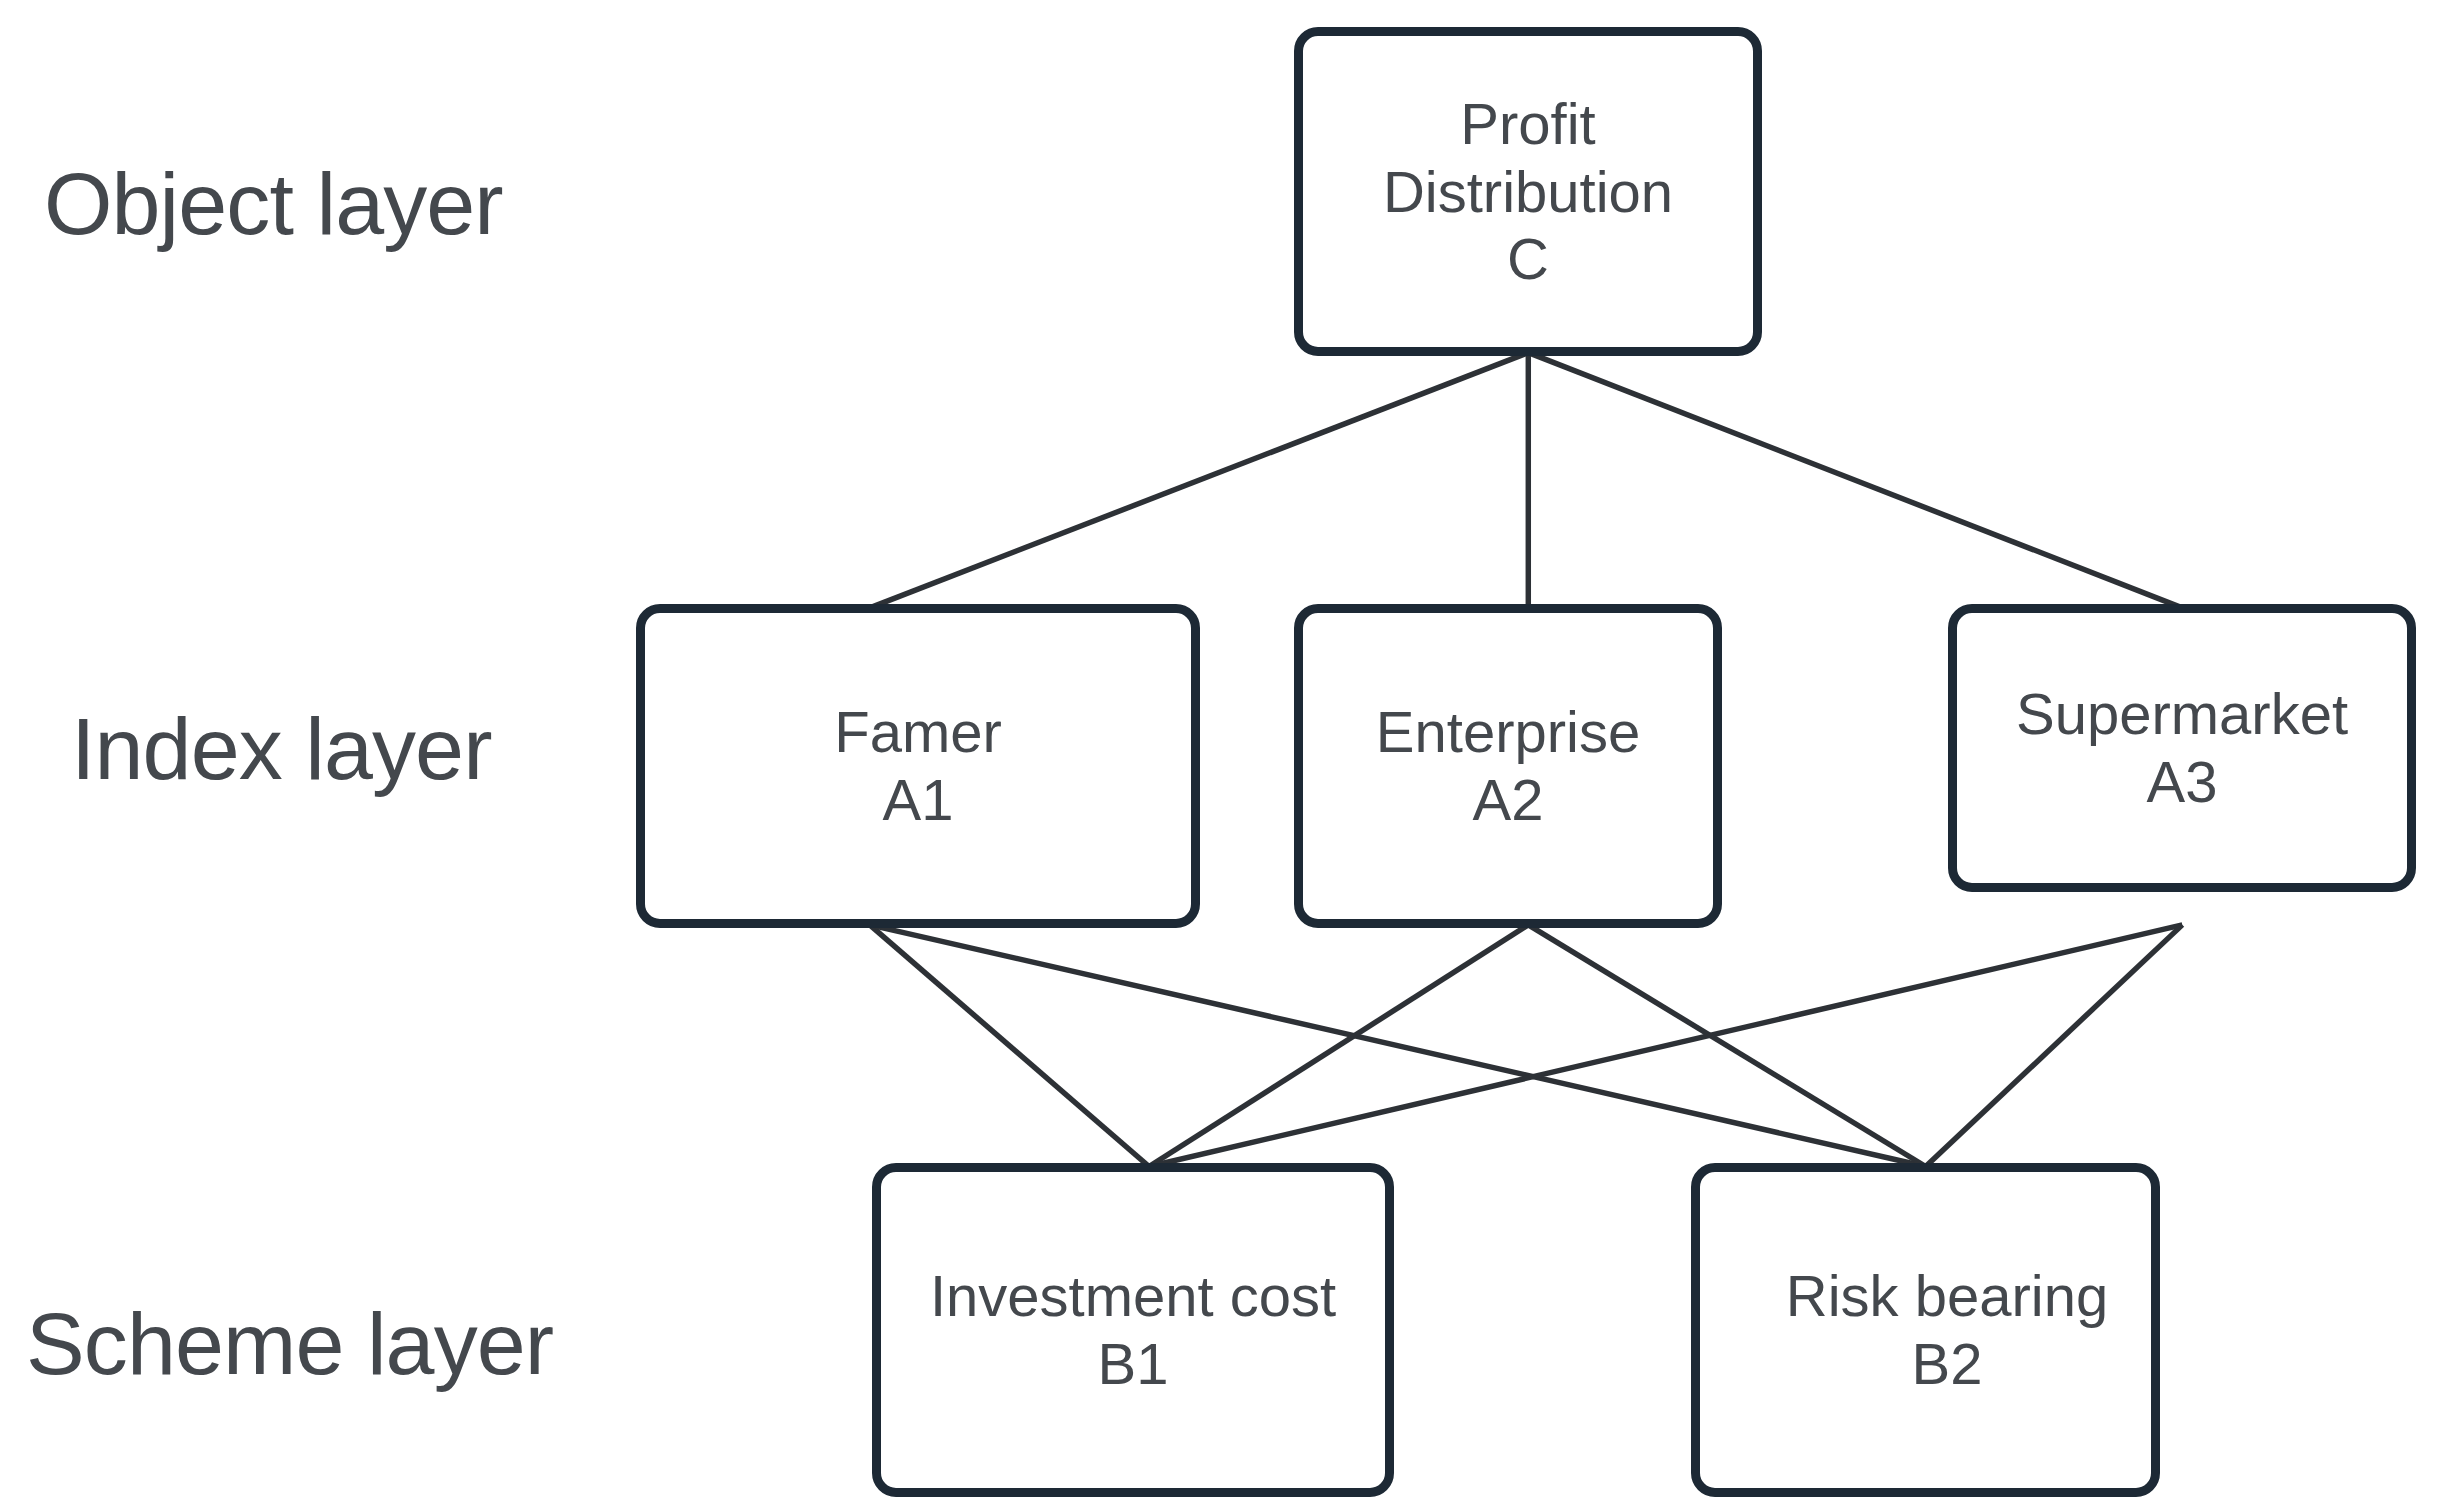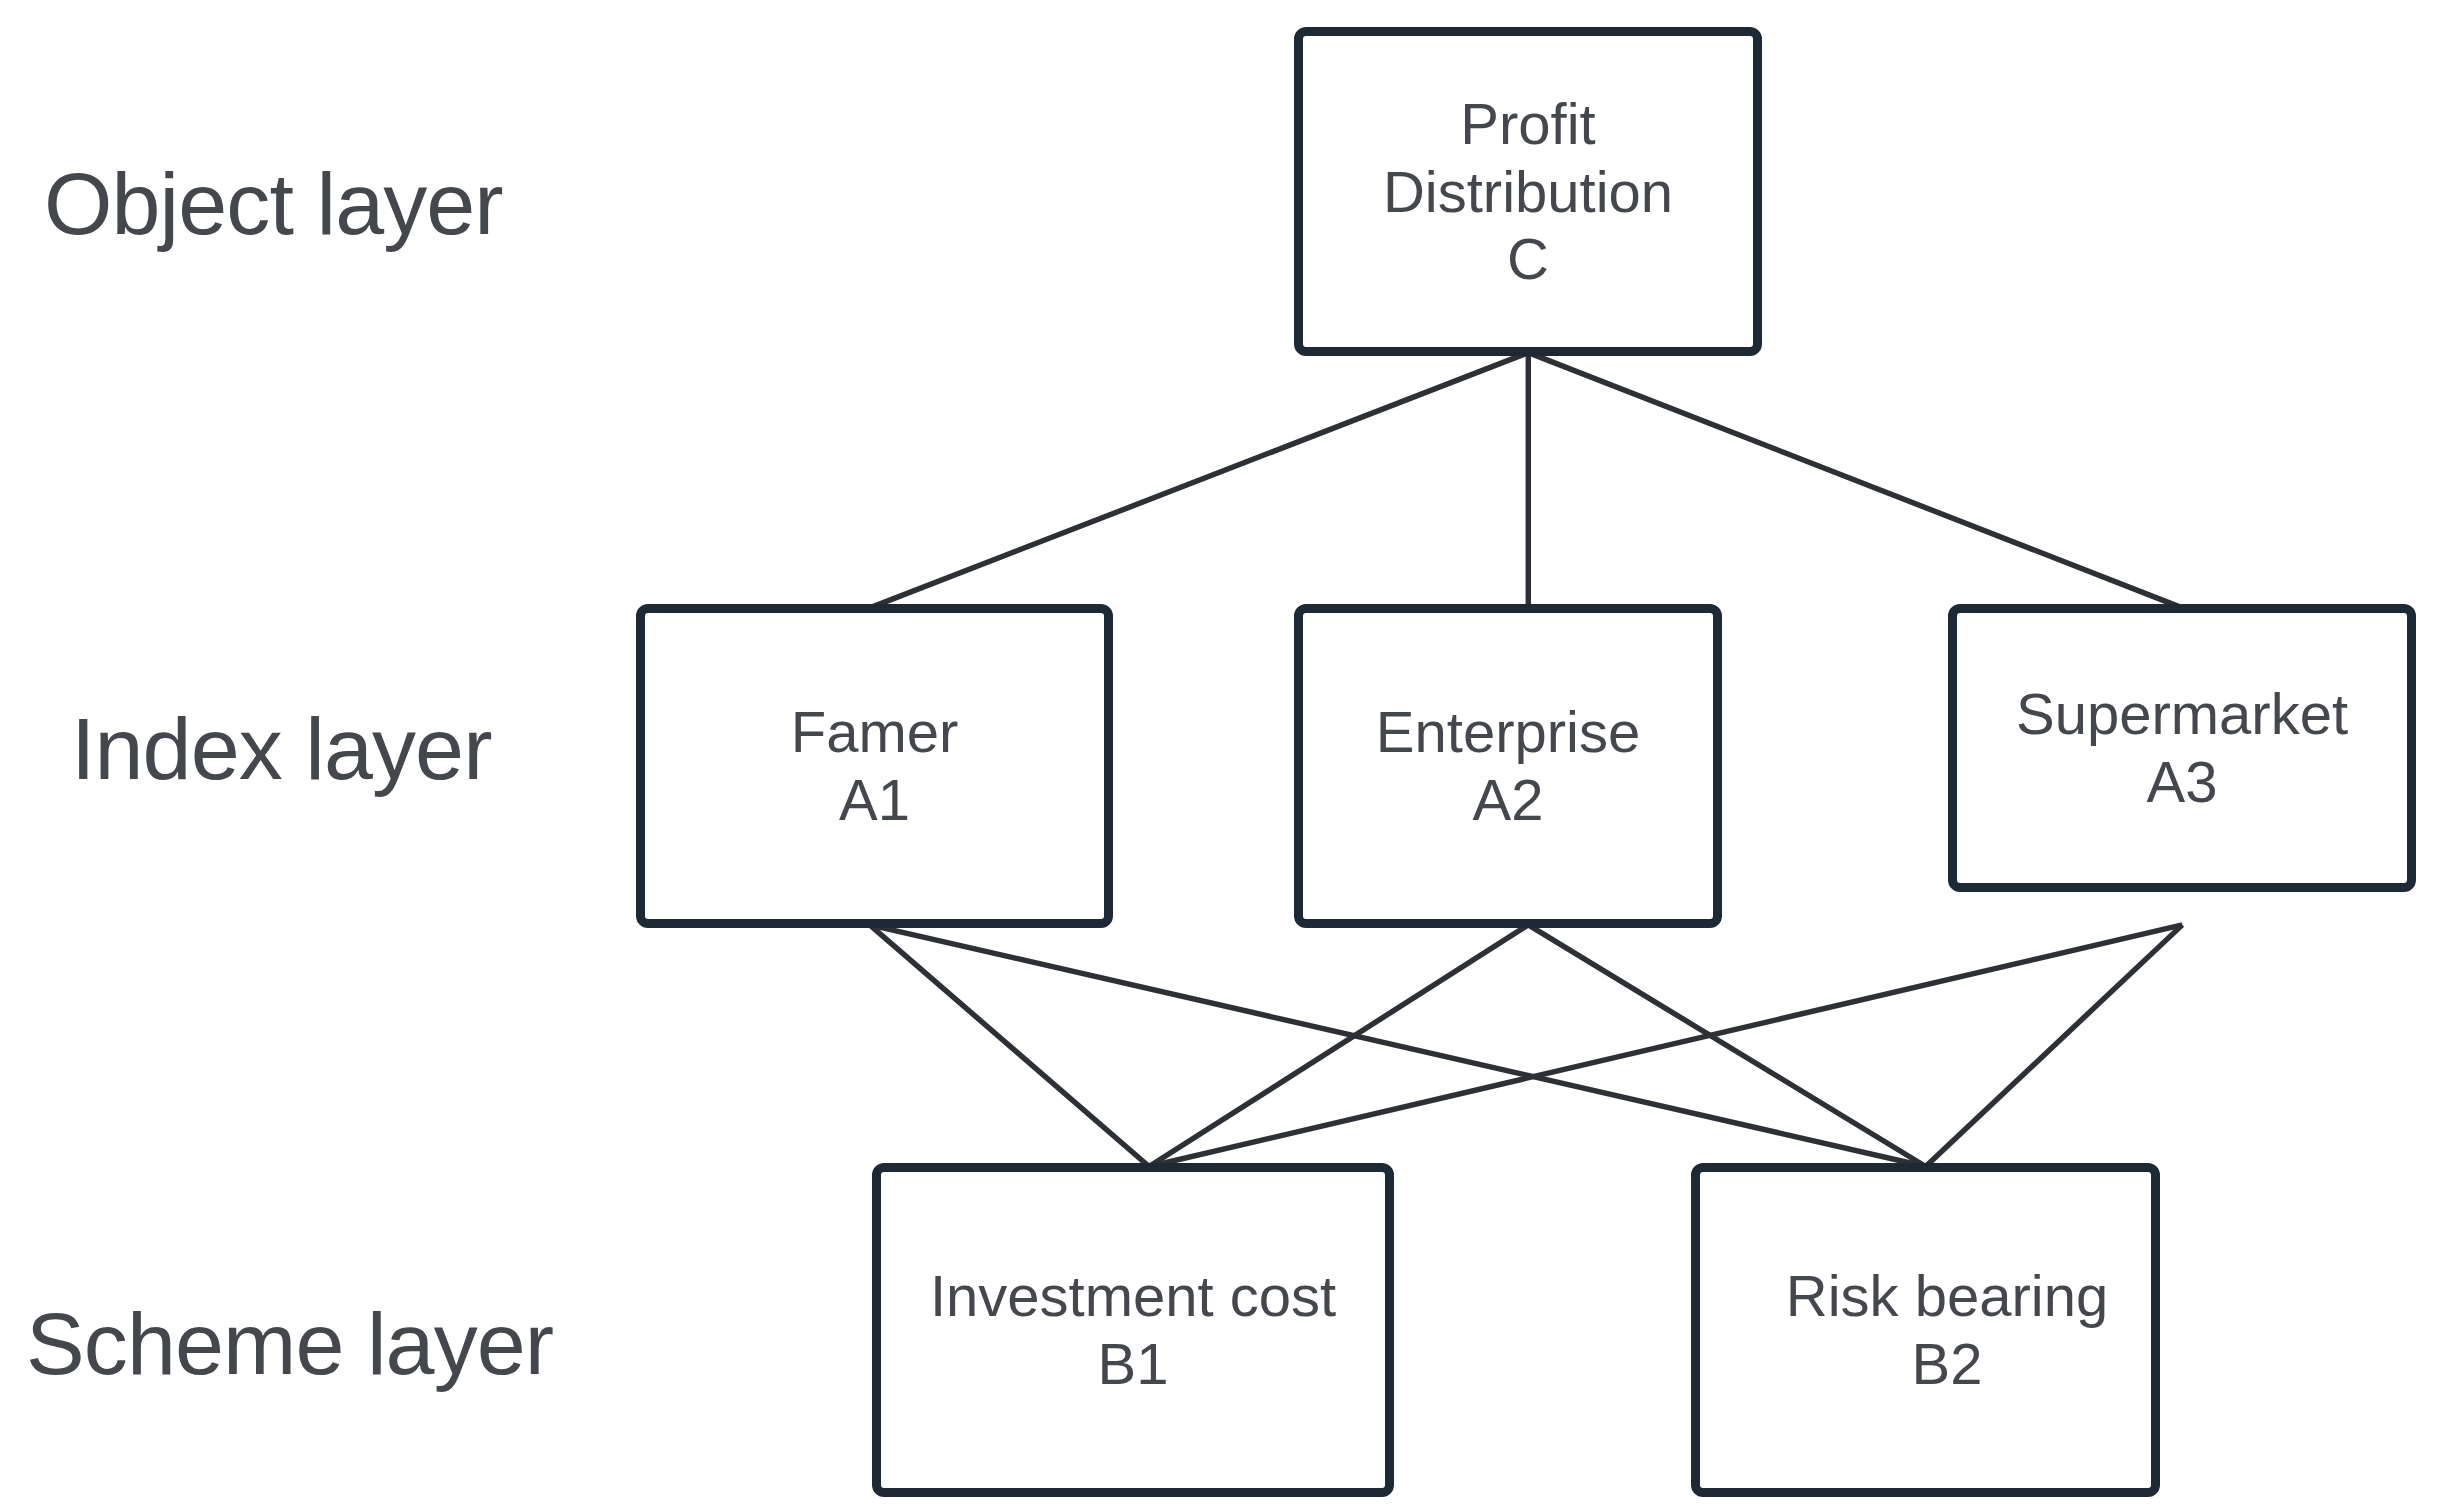--- a/index.html
+++ b/index.html
@@ -25,21 +25,21 @@
   }
   #edges line{
     stroke:var(--connector);
     stroke-width:6;
     stroke-linecap:butt;
   }
   .node{
     position:absolute;
     box-sizing:border-box;
     border:9px solid var(--border);
-    border-radius:12px;
+    border-radius:24px;
     background:var(--box-fill);
     display:flex;
     align-items:center;
     justify-content:center;
     text-align:center;
     color:var(--text);
     font-size:58px;
     line-height:1.17;
     z-index:2;
   }
@@ -76,21 +76,21 @@
   <div class="layer-label" id="label-object" style="left:44px;  top:204px;">Object layer</div>
   <div class="layer-label" id="label-index" style="left:71px;  top:749px;">Index layer</div>
   <div class="layer-label" id="label-scheme" style="left:26px;  top:1344px;">Scheme layer</div>
 
   <div class="node" id="node-C" style="left:1294px; top:27px;   width:468px; height:329px;">
     <span class="node-text">Profit
 Distribution
 C</span>
   </div>
 
-  <div class="node" id="node-A1" style="left:636px;  top:604px;  width:477px; height:324px;">
+  <div class="node" id="node-A1" style="left:636px;  top:604px;  width:564px; height:324px;">
     <span class="node-text">Famer
 A1</span>
   </div>
 
   <div class="node" id="node-A2" style="left:1294px; top:604px;  width:428px; height:324px;">
     <span class="node-text">Enterprise
 A2</span>
   </div>
 
   <div class="node" id="node-A3" style="left:1948px; top:604px;  width:468px; height:288px;">

